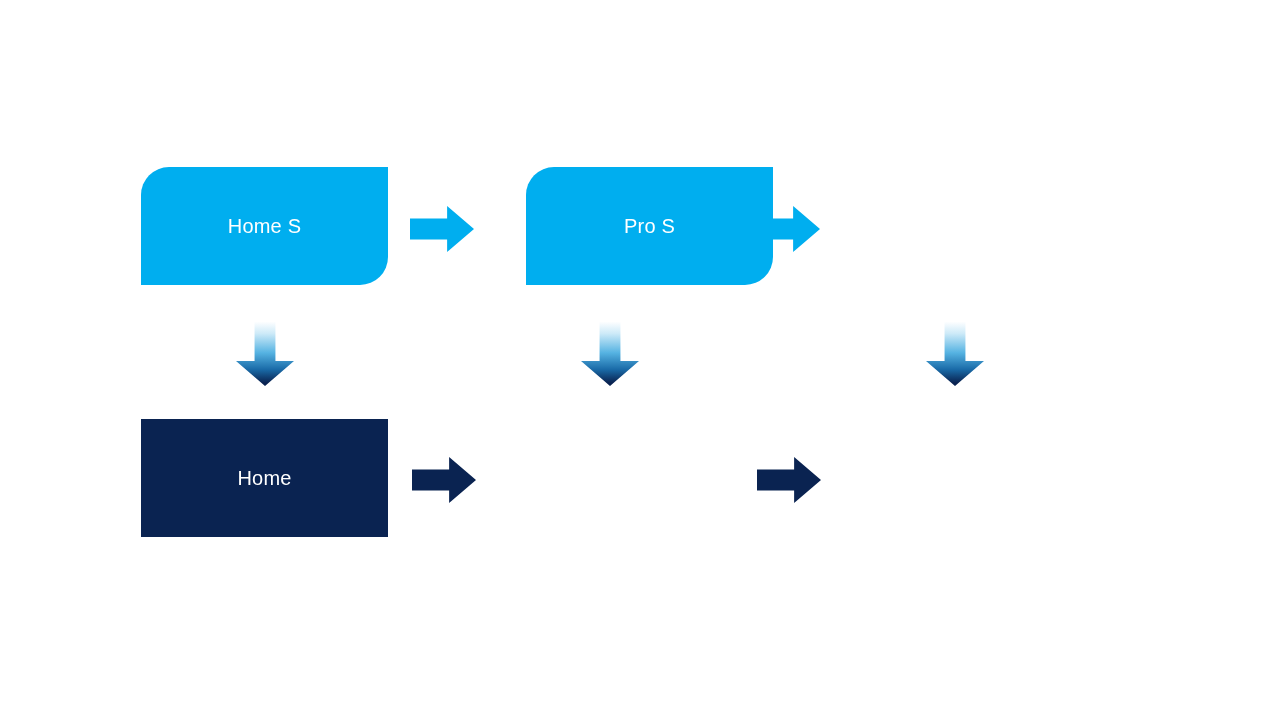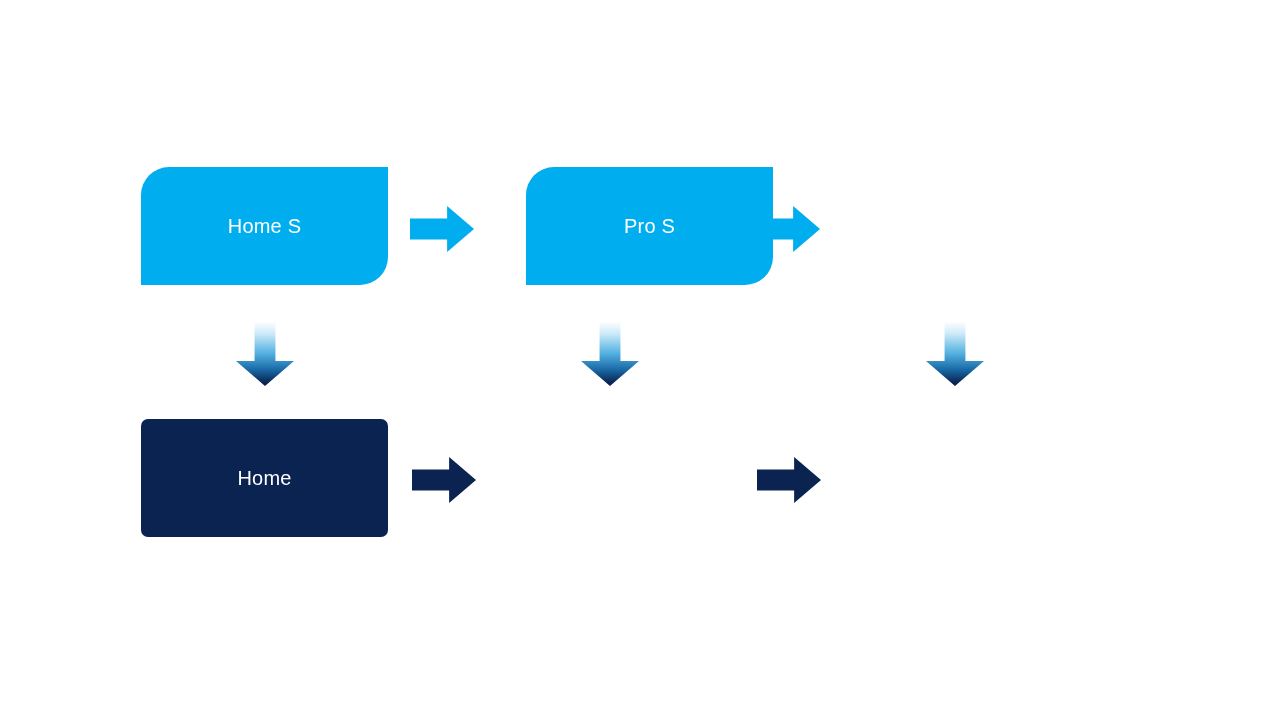--- a/index.html
+++ b/index.html
@@ -26,21 +26,20 @@
     background:var(--background);
   }
   .box{
     position:absolute;
     width:247px;height:118px;
     display:flex;align-items:center;justify-content:center;
     color:var(--text);
     font-size:20px;
     font-weight:400;
     letter-spacing:0.2px;
-    border-radius:7px;
   }
   .box.top-row{
     top:167px;
     background:var(--light-blue);
     border-radius:28px 0 28px 0;
   }
   .box.bottom-row{
     top:419px;
     background:var(--dark-navy);
   }

